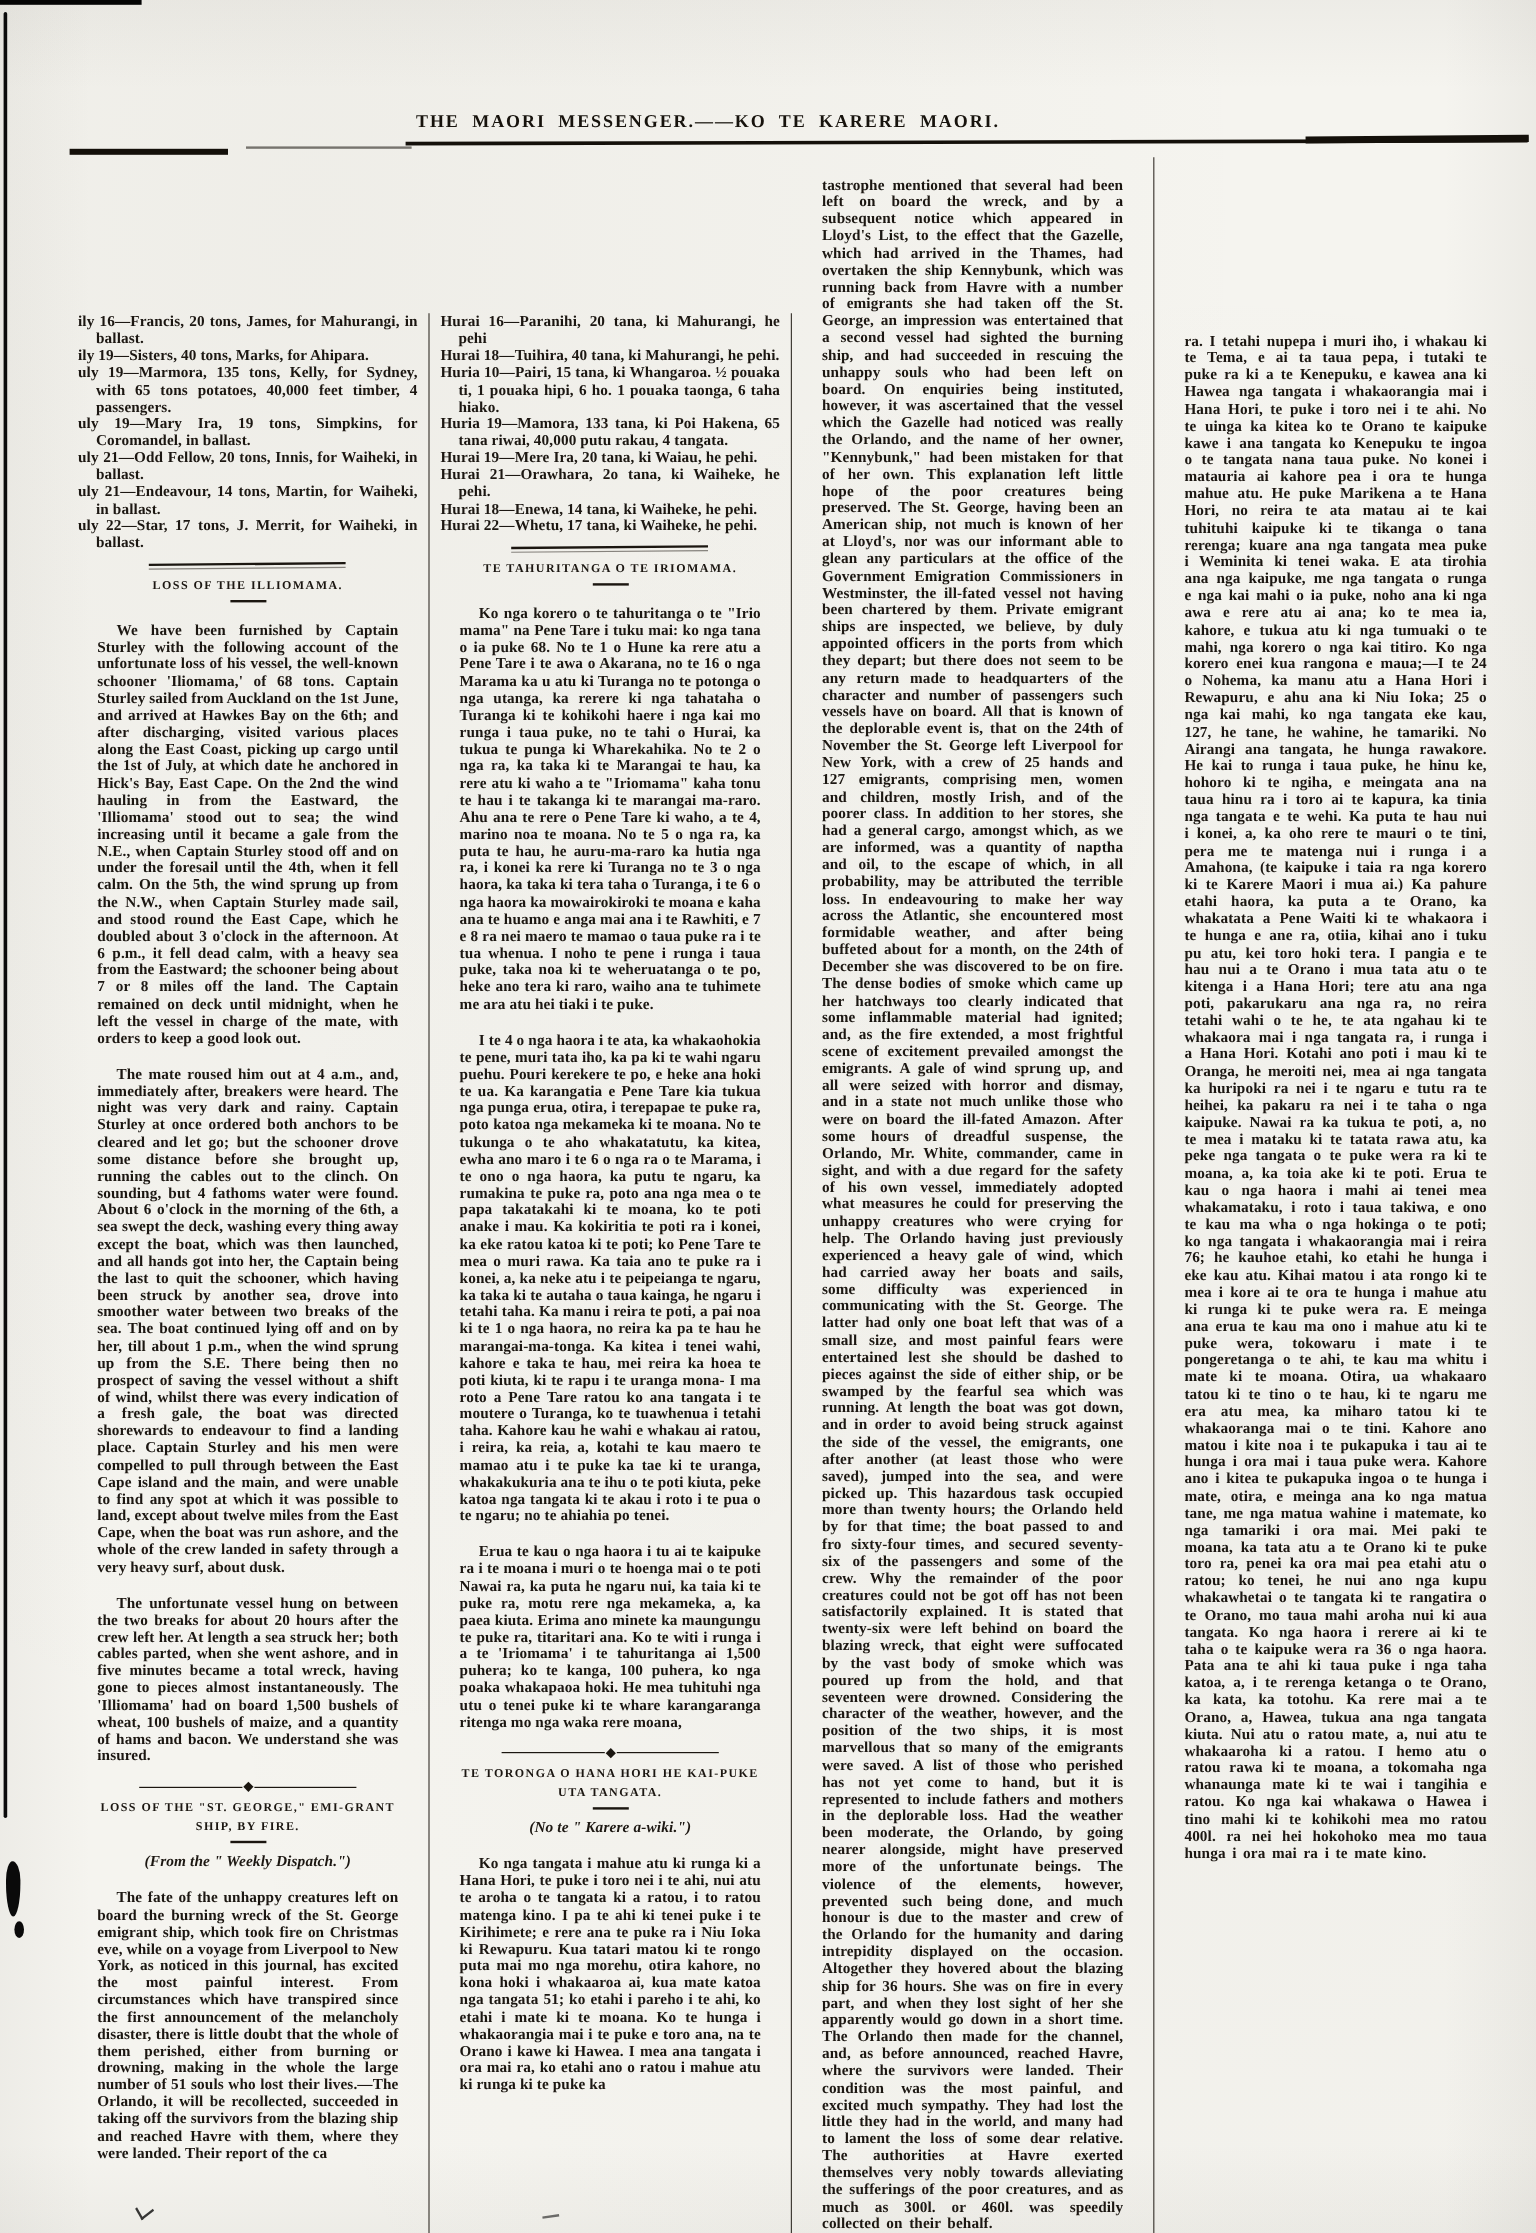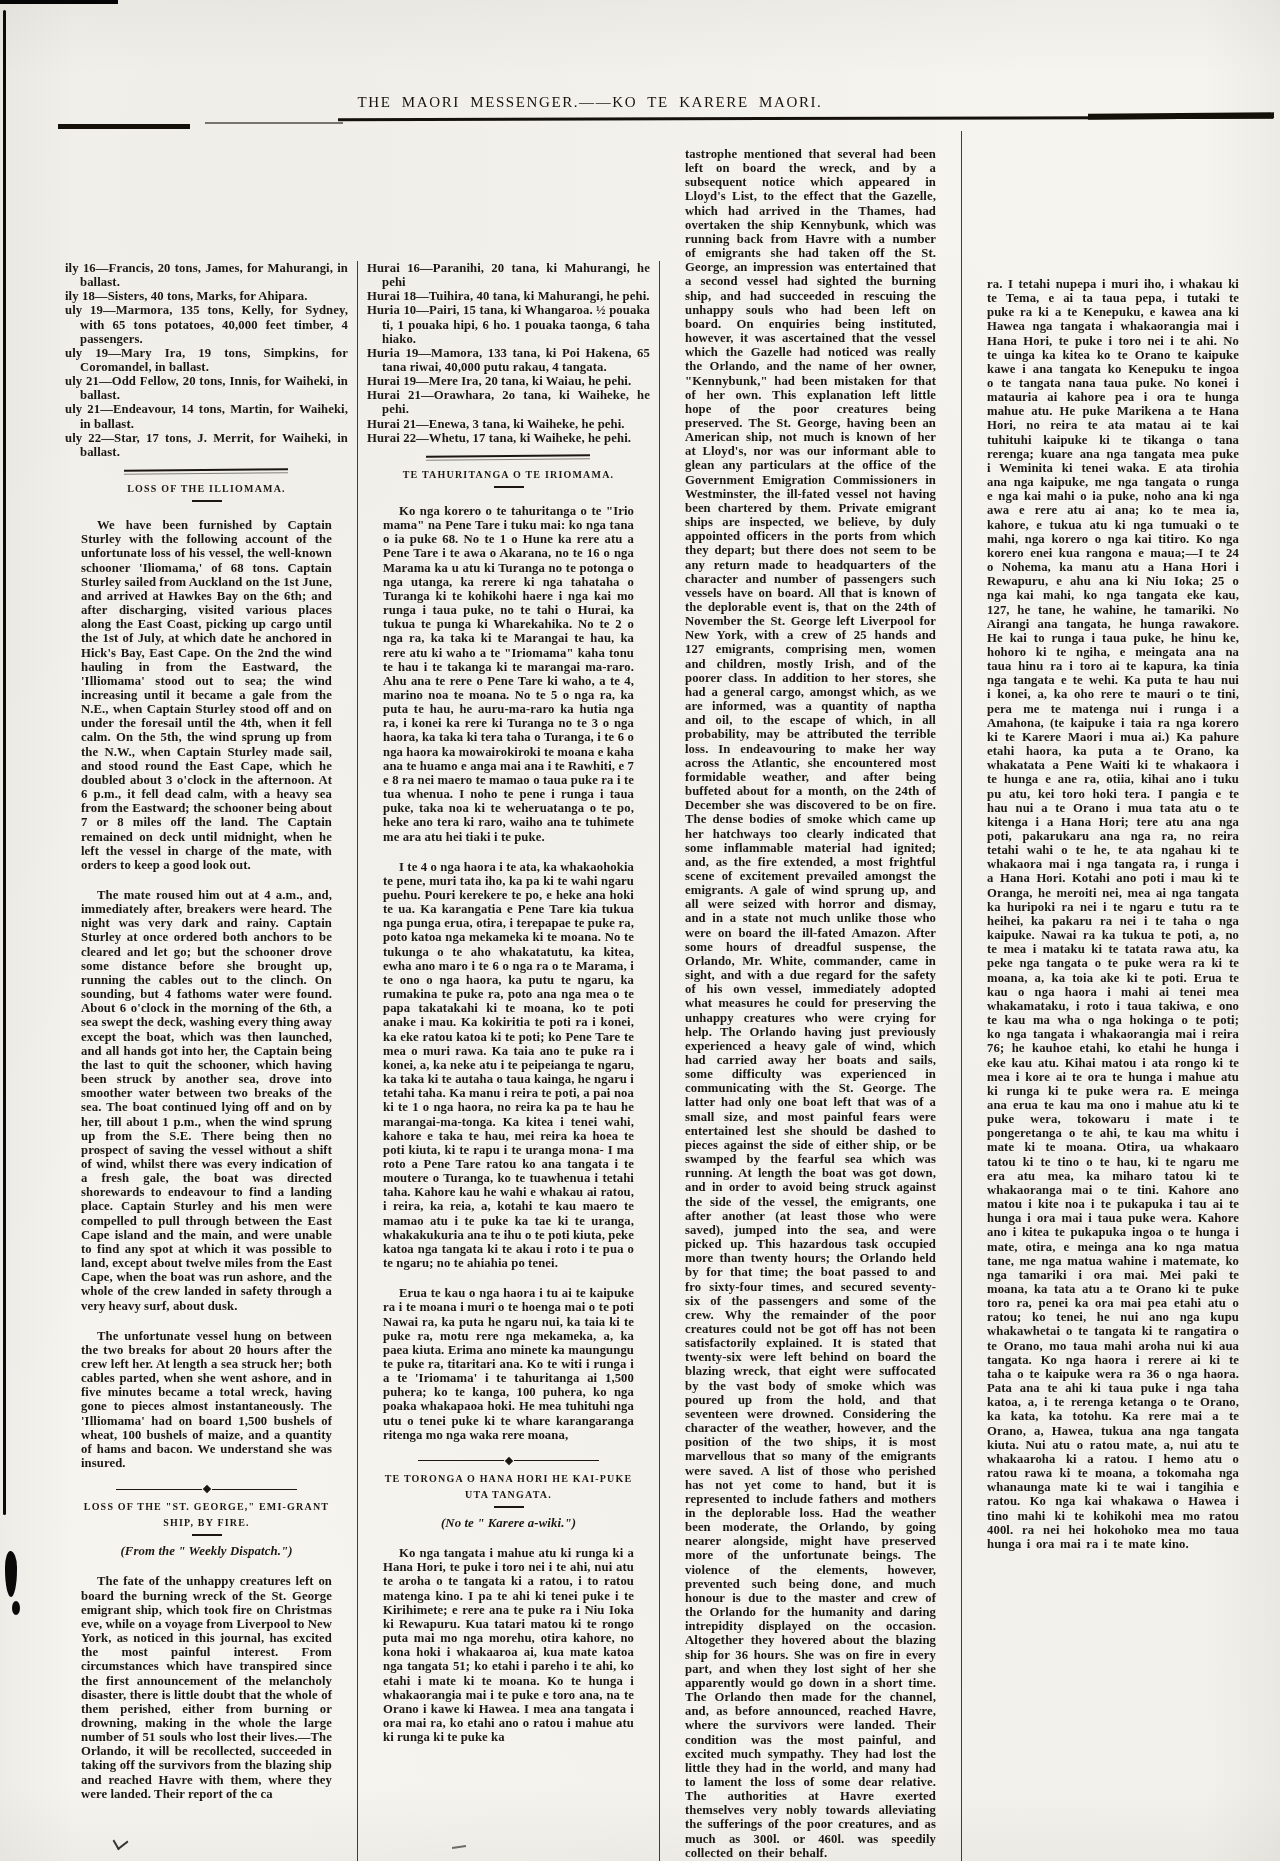--- a/index.html
+++ b/index.html
@@ -9,21 +9,21 @@
     background-image:
       radial-gradient(ellipse at 20% 10%, rgba(120,115,100,0.05), transparent 55%),
       radial-gradient(ellipse at 80% 70%, rgba(120,115,100,0.04), transparent 60%),
       linear-gradient(90deg, rgba(90,85,75,0.05) 0%, rgba(0,0,0,0) 6%, rgba(0,0,0,0) 94%, rgba(90,85,75,0.06) 100%),
       linear-gradient(0deg, rgba(90,85,75,0.05) 0%, rgba(0,0,0,0) 4%, rgba(0,0,0,0) 96%, rgba(90,85,75,0.05) 100%);
     font-family:"Liberation Serif","DejaVu Serif",serif;
     color:#1a150e;
   }
   .masthead{
     position:absolute;top:94px;left:0;width:1180px;text-align:center;
-    font-weight:normal;font-size:15px;letter-spacing:1.6px;word-spacing:5px;color:#17130d;
+    font-weight:bold;font-size:15px;letter-spacing:1.6px;word-spacing:5px;color:#17130d;
   }
   
   .mast-rule-main{position:absolute;top:117px;left:338px;width:935px;height:3px;background:#14100a;transform:rotate(-0.15deg);}
   .mast-rule-right{position:absolute;top:113px;left:1088px;width:186px;height:6px;background:#14100a;transform:rotate(-0.4deg);}
   .mast-rule-left{position:absolute;top:124px;left:58px;width:132px;height:5px;background:#14100a;}
   .mast-rule-left2{position:absolute;top:122px;left:205px;width:138px;height:2px;background:rgba(20,16,10,0.55);}
 
   .cols{position:absolute;top:131px;left:56px;width:1208px;display:flex;align-items:flex-end;}
   .col{
     width:25%;min-height:1615px;padding:0 9px;box-sizing:border-box;
@@ -59,21 +59,21 @@
 <div class="masthead">THE MAORI MESSENGER.——KO TE KARERE MAORI.</div>
 <div class="mast-rule-main"></div>
 <div class="mast-rule-right"></div>
 <div class="mast-rule-left"></div>
 <div class="mast-rule-left2"></div>
 
 <div class="cols">
   <div class="col">
       <div class="list">
         <div class="list-item">ily 16—Francis, 20 tons, James, for Mahurangi, in ballast.</div>
-        <div class="list-item">ily 18—Sisters, 40 tons, Marks, for Ahipara.</div>
+        <div class="list-item">ily 19—Sisters, 40 tons, Marks, for Ahipara.</div>
         <div class="list-item">uly 19—Marmora, 135 tons, Kelly, for Sydney, with 65 tons potatoes, 40,000 feet timber, 4 passengers.</div>
         <div class="list-item">uly 19—Mary Ira, 19 tons, Simpkins, for Coromandel, in ballast.</div>
         <div class="list-item">uly 21—Odd Fellow, 20 tons, Innis, for Waiheki, in ballast.</div>
         <div class="list-item">uly 21—Endeavour, 14 tons, Martin, for Waiheki, in ballast.</div>
         <div class="list-item">uly 22—Star, 17 tons, J. Merrit, for Waiheki, in ballast.</div>
       </div>
       <div class="rule-divider"></div>
       <div class="article-heading">LOSS OF THE ILLIOMAMA.</div>
       <div class="subrule"></div>
       <div class="para">We have been furnished by Captain Sturley with the following account of the unfortunate loss of his vessel, the well-known schooner 'Iliomama,' of 68 tons. Captain Sturley sailed from Auckland on the 1st June, and arrived at Hawkes Bay on the 6th; and after discharging, visited various places along the East Coast, picking up cargo until the 1st of July, at which date he anchored in Hick's Bay, East Cape. On the 2nd the wind hauling in from the Eastward, the 'Illiomama' stood out to sea; the wind increasing until it became a gale from the N.E., when Captain Sturley stood off and on under the foresail until the 4th, when it fell calm. On the 5th, the wind sprung up from the N.W., when Captain Sturley made sail, and stood round the East Cape, which he doubled about 3 o'clock in the afternoon. At 6 p.m., it fell dead calm, with a heavy sea from the Eastward; the schooner being about 7 or 8 miles off the land. The Captain remained on deck until midnight, when he left the vessel in charge of the mate, with orders to keep a good look out.</div>
@@ -88,21 +88,21 @@
       <div class="para">The fate of the unhappy creatures left on board the burning wreck of the St. George emigrant ship, which took fire on Christmas eve, while on a voyage from Liverpool to New York, as noticed in this journal, has excited the most painful interest. From circumstances which have transpired since the first announcement of the melancholy disaster, there is little doubt that the whole of them perished, either from burning or drowning, making in the whole the large number of 51 souls who lost their lives.—The Orlando, it will be recollected, succeeded in taking off the survivors from the blazing ship and reached Havre with them, where they were landed. Their report of the ca</div>
     </div>
   <div class="col">
       <div class="list">
         <div class="list-item">Hurai 16—Paranihi, 20 tana, ki Mahurangi, he pehi</div>
         <div class="list-item">Hurai 18—Tuihira, 40 tana, ki Mahurangi, he pehi.</div>
         <div class="list-item">Huria 10—Pairi, 15 tana, ki Whangaroa. ½ pouaka ti, 1 pouaka hipi, 6 ho. 1 pouaka taonga, 6 taha hiako.</div>
         <div class="list-item">Huria 19—Mamora, 133 tana, ki Poi Hakena, 65 tana riwai, 40,000 putu rakau, 4 tangata.</div>
         <div class="list-item">Hurai 19—Mere Ira, 20 tana, ki Waiau, he pehi.</div>
         <div class="list-item">Hurai 21—Orawhara, 2o tana, ki Waiheke, he pehi.</div>
-        <div class="list-item">Hurai 21—Enewa, 3 tana, ki Waiheke, he pehi.</div>
+        <div class="list-item">Hurai 18—Enewa, 14 tana, ki Waiheke, he pehi.</div>
         <div class="list-item">Hurai 22—Whetu, 17 tana, ki Waiheke, he pehi.</div>
       </div>
       <div class="rule-divider"></div>
       <div class="article-heading">TE TAHURITANGA O TE IRIOMAMA.</div>
       <div class="subrule"></div>
       <div class="para">Ko nga korero o te tahuritanga o te "Irio mama" na Pene Tare i tuku mai: ko nga tana o ia puke 68. No te 1 o Hune ka rere atu a Pene Tare i te awa o Akarana, no te 16 o nga Marama ka u atu ki Turanga no te potonga o nga utanga, ka rerere ki nga tahataha o Turanga ki te kohikohi haere i nga kai mo runga i taua puke, no te tahi o Hurai, ka tukua te punga ki Wharekahika. No te 2 o nga ra, ka taka ki te Marangai te hau, ka rere atu ki waho a te "Iriomama" kaha tonu te hau i te takanga ki te marangai ma-raro. Ahu ana te rere o Pene Tare ki waho, a te 4, marino noa te moana. No te 5 o nga ra, ka puta te hau, he auru-ma-raro ka hutia nga ra, i konei ka rere ki Turanga no te 3 o nga haora, ka taka ki tera taha o Turanga, i te 6 o nga haora ka mowairokiroki te moana e kaha ana te huamo e anga mai ana i te Rawhiti, e 7 e 8 ra nei maero te mamao o taua puke ra i te tua whenua. I noho te pene i runga i taua puke, taka noa ki te weheruatanga o te po, heke ano tera ki raro, waiho ana te tuhimete me ara atu hei tiaki i te puke.</div>
       <div class="para">I te 4 o nga haora i te ata, ka whakaohokia te pene, muri tata iho, ka pa ki te wahi ngaru puehu. Pouri kerekere te po, e heke ana hoki te ua. Ka karangatia e Pene Tare kia tukua nga punga erua, otira, i terepapae te puke ra, poto katoa nga mekameka ki te moana. No te tukunga o te aho whakatatutu, ka kitea, ewha ano maro i te 6 o nga ra o te Marama, i te ono o nga haora, ka putu te ngaru, ka rumakina te puke ra, poto ana nga mea o te papa takatakahi ki te moana, ko te poti anake i mau. Ka kokiritia te poti ra i konei, ka eke ratou katoa ki te poti; ko Pene Tare te mea o muri rawa. Ka taia ano te puke ra i konei, a, ka neke atu i te peipeianga te ngaru, ka taka ki te autaha o taua kainga, he ngaru i tetahi taha. Ka manu i reira te poti, a pai noa ki te 1 o nga haora, no reira ka pa te hau he marangai-ma-tonga. Ka kitea i tenei wahi, kahore e taka te hau, mei reira ka hoea te poti kiuta, ki te rapu i te uranga mona- I ma roto a Pene Tare ratou ko ana tangata i te moutere o Turanga, ko te tuawhenua i tetahi taha. Kahore kau he wahi e whakau ai ratou, i reira, ka reia, a, kotahi te kau maero te mamao atu i te puke ka tae ki te uranga, whakakukuria ana te ihu o te poti kiuta, peke katoa nga tangata ki te akau i roto i te pua o te ngaru; no te ahiahia po tenei.</div>
       <div class="para">Erua te kau o nga haora i tu ai te kaipuke ra i te moana i muri o te hoenga mai o te poti Nawai ra, ka puta he ngaru nui, ka taia ki te puke ra, motu rere nga mekameka, a, ka paea kiuta. Erima ano minete ka maungungu te puke ra, titaritari ana. Ko te witi i runga i a te 'Iriomama' i te tahuritanga ai 1,500 puhera; ko te kanga, 100 puhera, ko nga poaka whakapaoa hoki. He mea tuhituhi nga utu o tenei puke ki te whare karangaranga ritenga mo nga waka rere moana,</div>
       <div class="ornament">
         <span class="diamond"></span>

